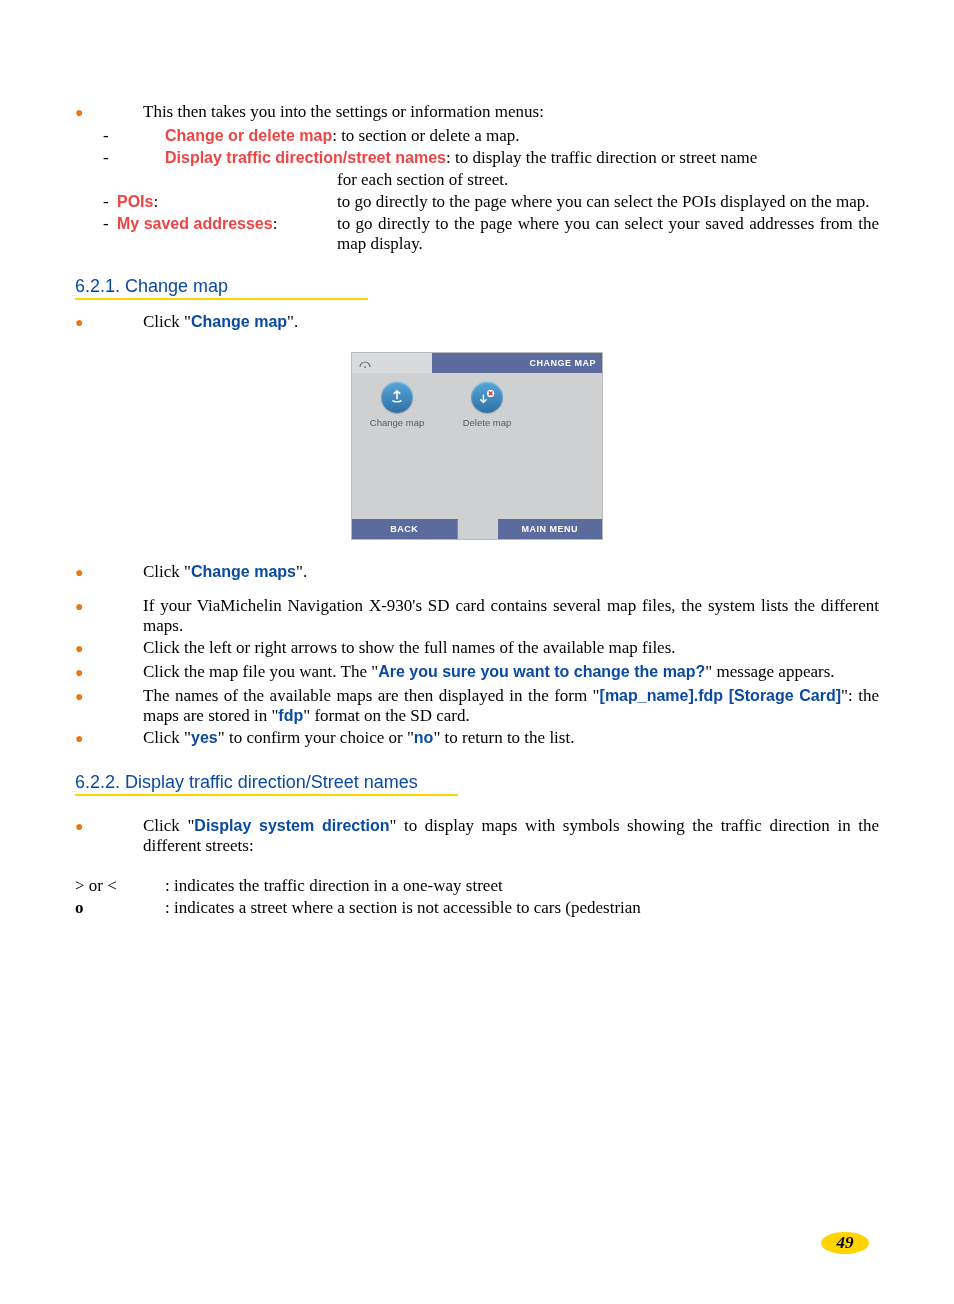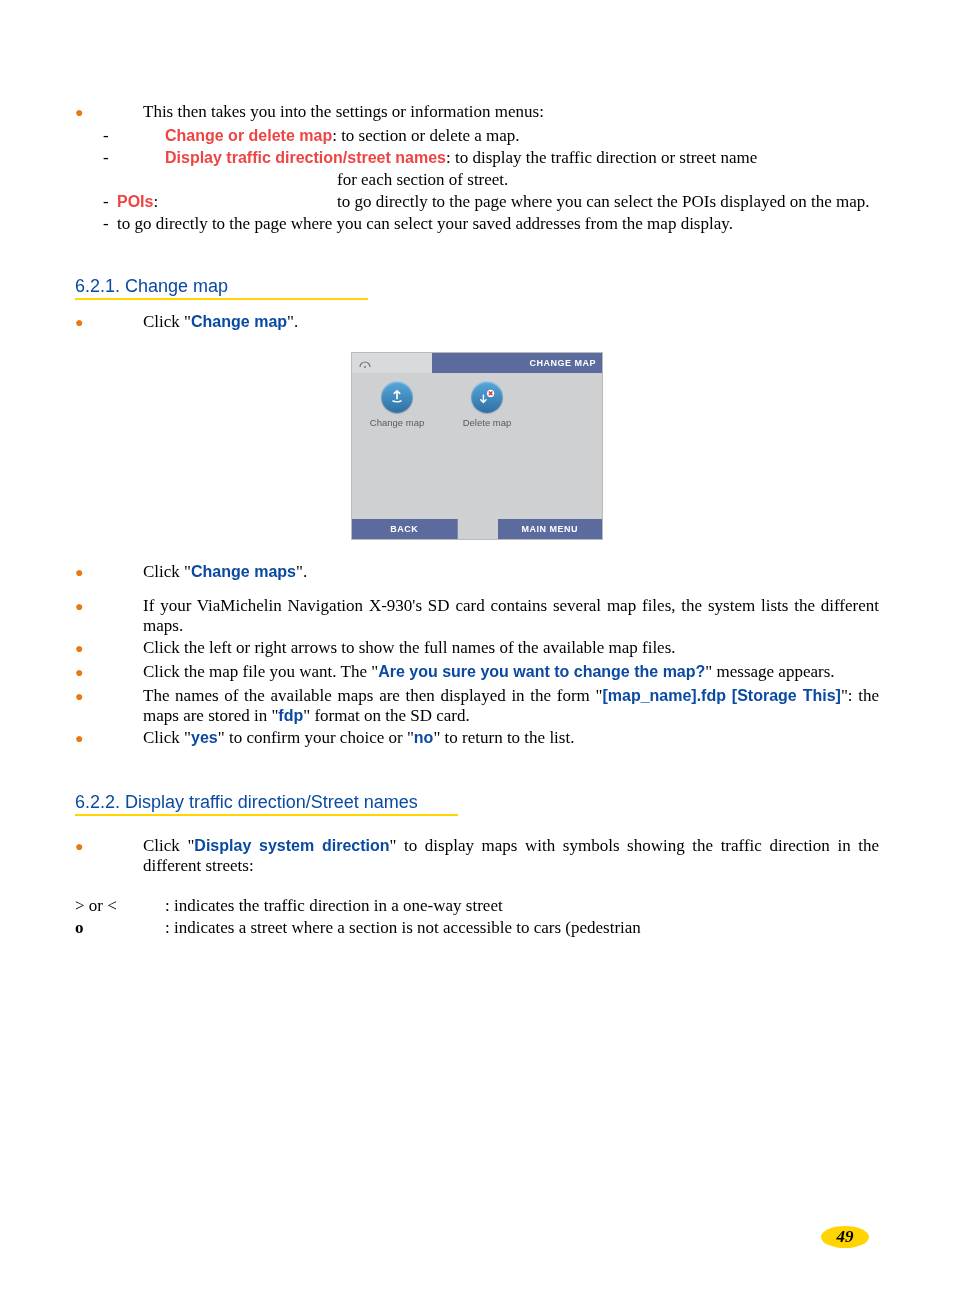--- a/index.html
+++ b/index.html
@@ -59,21 +59,21 @@
     text-align: justify;
   }
   .heading {
     color: #0b4aa2;
     font-family: Verdana, Arial, sans-serif;
     font-size: 18px;
     border-bottom: 2px solid #ffd400;
     display: inline-block;
     padding-right: 140px;
     padding-bottom: 1px;
-    margin-top: 40px;
+    margin-top: 20px;
     margin-bottom: 10px;
   }
   .blue-bold {
     color: #0b4aa2;
     font-weight: bold;
     font-family: Verdana, Arial, sans-serif;
     font-size: 16px;
   }
   .screenshot-wrap {
     text-align: center;
@@ -163,21 +163,21 @@
     margin-top: 2px;
   }
   .sym-col {
     flex: 0 0 90px;
   }
   .sym-desc {
     flex: 1;
   }
   .page-num {
     position: absolute;
-    bottom: 56px;
+    bottom: 50px;
     right: 85px;
   }
   .page-num-bg {
     width: 48px;
     height: 22px;
     background: #ffd400;
     border-radius: 50% / 50%;
     display: flex;
     align-items: center;
     justify-content: center;
@@ -220,20 +220,21 @@
     </div>
 
     <div class="sub-item">
       <span class="dash">-</span>
       <span class="term-col"><span class="term">POIs</span><span>:</span></span>
       <span class="desc-col">to go directly to the page where you can select the POIs displayed on the map.</span>
     </div>
 
     <div class="sub-item">
       <span class="dash">-</span>
+      <span class="term-col"><span class="term">My saved addresses</span><span>:</span></span>
       <span class="desc-col">to go directly to the page where you can select your saved addresses from the map display.</span>
     </div>
   </div>
 
   <div class="heading">6.2.1. Change map</div>
 
   <div class="bullet-item">
     <span class="orange-dot">●</span>
     <span class="bullet-text"><span>Click "</span><span class="blue-bold">Change map</span><span>".</span></span>
   </div>
@@ -291,21 +292,21 @@
   <div class="bullet-item">
     <span class="orange-dot">●</span>
     <span class="bullet-text just">Click the left or right arrows to show the full names of the available map files.</span>
   </div>
   <div class="bullet-item">
     <span class="orange-dot">●</span>
     <span class="bullet-text just"><span>Click the map file you want. The "</span><span class="blue-bold">Are you sure you want to change the map?</span><span>" message appears.</span></span>
   </div>
   <div class="bullet-item">
     <span class="orange-dot">●</span>
-    <span class="bullet-text just"><span>The names of the available maps are then displayed in the form "</span><span class="blue-bold">[map_name].fdp [Storage This]</span><span>": the maps are stored in "</span><span class="blue-bold">fdp</span><span>" format on the SD card.</span></span>
+    <span class="bullet-text just"><span>The names of the available maps are then displayed in the form "</span><span class="blue-bold">[map_name].fdp [Storage Card]</span><span>": the maps are stored in "</span><span class="blue-bold">fdp</span><span>" format on the SD card.</span></span>
   </div>
   <div class="bullet-item">
     <span class="orange-dot">●</span>
     <span class="bullet-text"><span>Click "</span><span class="blue-bold">yes</span><span>" to confirm your choice or "</span><span class="blue-bold">no</span><span>" to return to the list.</span></span>
   </div>
 
   <div class="heading" style="padding-right:40px">6.2.2. Display traffic direction/Street names</div>
   <div class="gap"></div>
 
   <div class="bullet-item">

